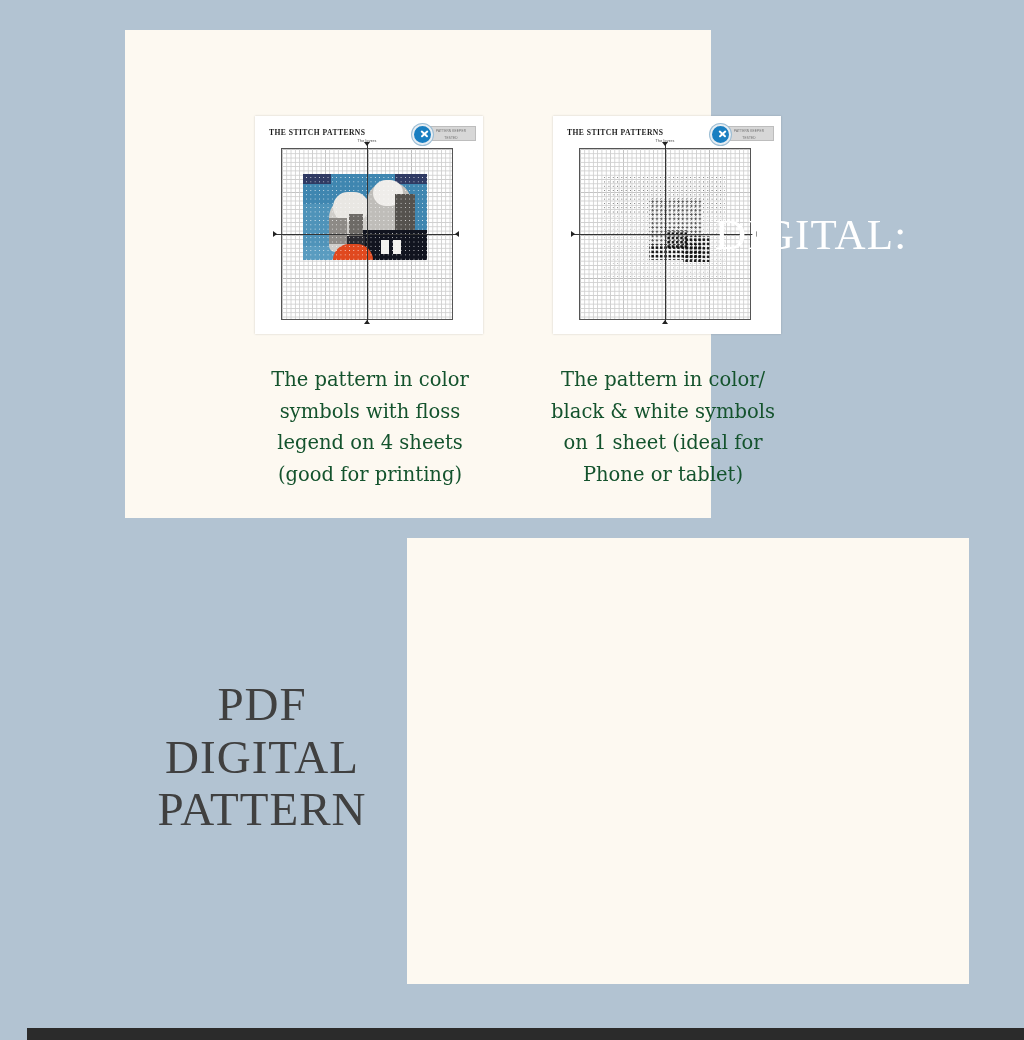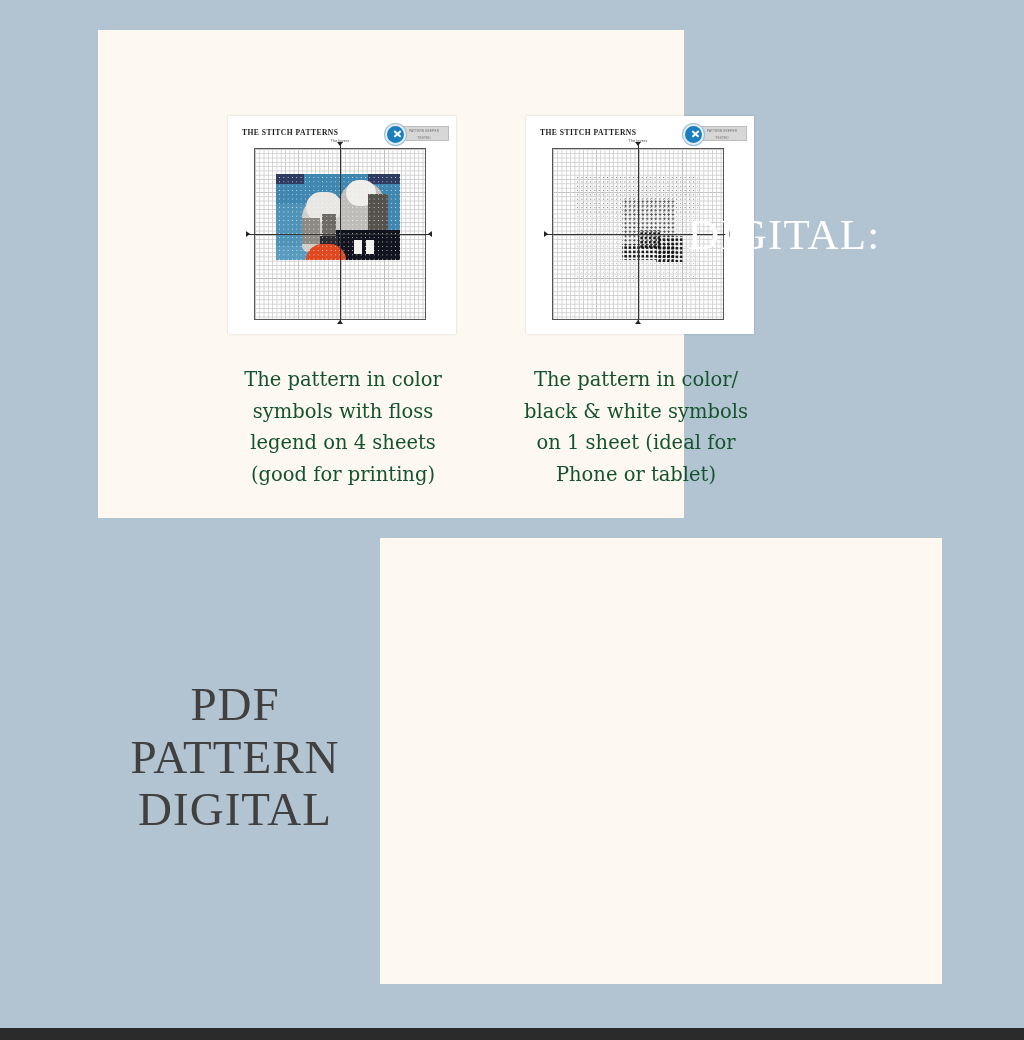--- a/index.html
+++ b/index.html
@@ -2,21 +2,21 @@
 <html><head>
 <meta charset="utf-8">
 <style>
   html,body{margin:0;padding:0;}
   body{
     width:1024px;height:1040px;
     background:#b2c3d2;
     font-family:"Liberation Sans", sans-serif;
     overflow:hidden;position:relative;
   }
-  .stage{position:absolute;inset:0;}
+  .stage{position:absolute;inset:0;margin-left:27px;}
 
   .bottom-bar{position:absolute;left:0;bottom:0;width:1024px;height:12px;background:#2b2b2b;}
 
   
   .panel{position:absolute;background:#fdf9f1;}
   #panel-top{left:98px;top:30px;width:586px;height:488px;}
   #panel-bottom{left:380px;top:538px;width:562px;height:446px;}
 
   
   .includes-heading{
@@ -217,18 +217,18 @@
     
 
     
     
   </div>
 
   <div class="includes-heading">DIGITAL:</div>
 
   <div class="pdf-heading">
     <div>PDF</div>
+    <div>DIGITAL</div>
     <div>PATTERN</div>
-    <div>DIGITAL</div>
   </div>
 
   <div class="bottom-bar"></div>
 </div>
 
 </body></html>

